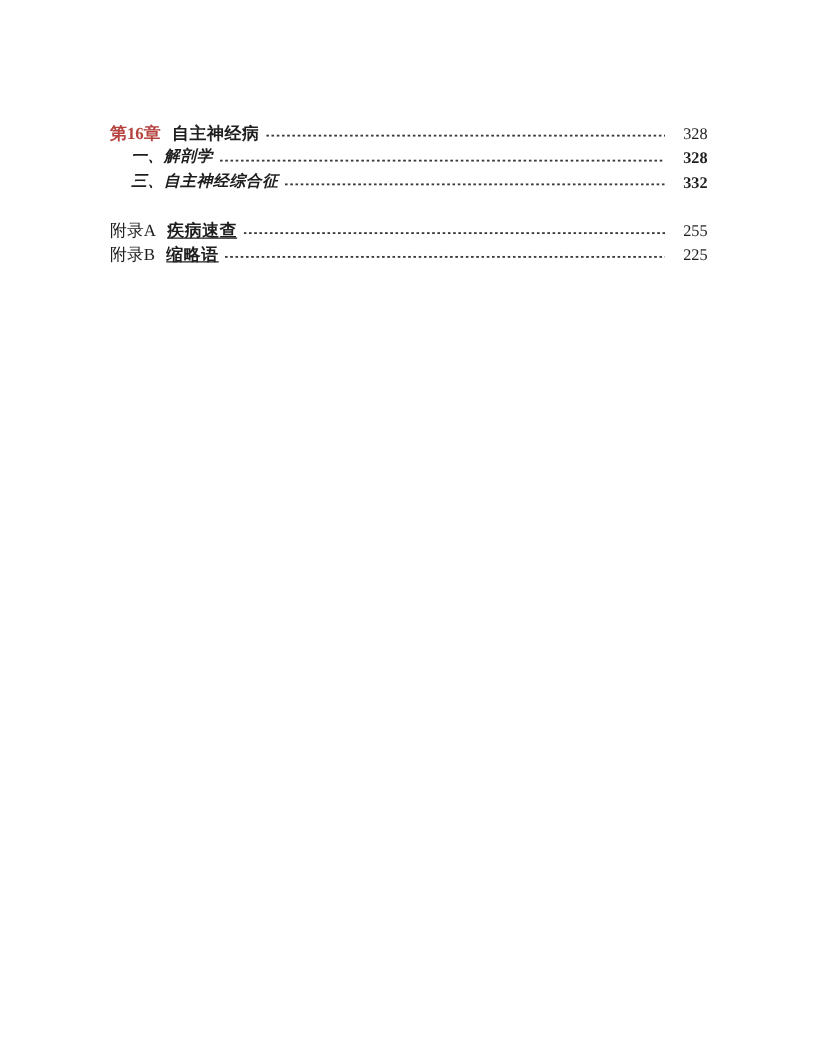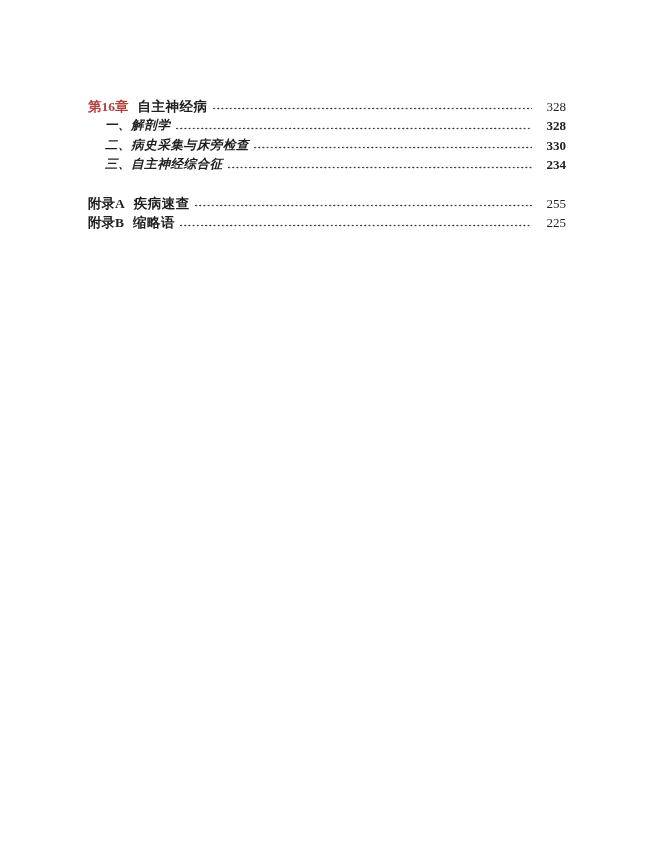--- a/index.html
+++ b/index.html
@@ -47,29 +47,30 @@
   }
   .sub { padding-left: 17px; font-weight: bold; }
   .sub .title {
     color: var(--color-text, #1e1e1e);
     font-style: italic;
     font-size: 12.5px;
     letter-spacing: 0.6px;
   }
   .appendix .label {
     color: var(--color-text, #1e1e1e);
-    font-weight: 700;
+    font-weight: 400;
     font-size: 13.5px;
     margin-right: 9px;
   }
   .appendix .title {
     color: var(--color-text, #1e1e1e);
     font-weight: 700;
     font-size: 13.5px;
     letter-spacing: 0.5px;
+    text-decoration: underline;
   }
   .leader {
     flex: 1;
     align-self: flex-end;
     height: 3px;
     margin: 0 8px 6px 5px;
     background-image: radial-gradient(circle at 1.1px 1.5px, var(--color-leader, #3b3b3b) 0.9px, transparent 1.05px);
     background-size: 4.2px 3px;
     background-repeat: repeat-x;
   }
@@ -94,30 +95,25 @@
       <span class="leader"></span>
       <span class="pagenum">328</span>
     </div>
 
     <div class="row sub">
       <span class="title">一、解剖学</span>
       <span class="leader"></span>
       <span class="pagenum">328</span>
     </div>
 
-    <div class="row sub">
-      <span class="title">二、病史采集与床旁检查</span>
-      <span class="leader"></span>
-      <span class="pagenum">330</span>
-    </div>
 
     <div class="row sub">
       <span class="title">三、自主神经综合征</span>
       <span class="leader"></span>
-      <span class="pagenum">234</span>
+      <span class="pagenum">332</span>
     </div>
 
     <div class="gap"></div>
 
     <div class="row appendix">
       <span class="label">附录A</span>
       <span class="title">疾病速查</span>
       <span class="leader"></span>
       <span class="pagenum">255</span>
     </div>

